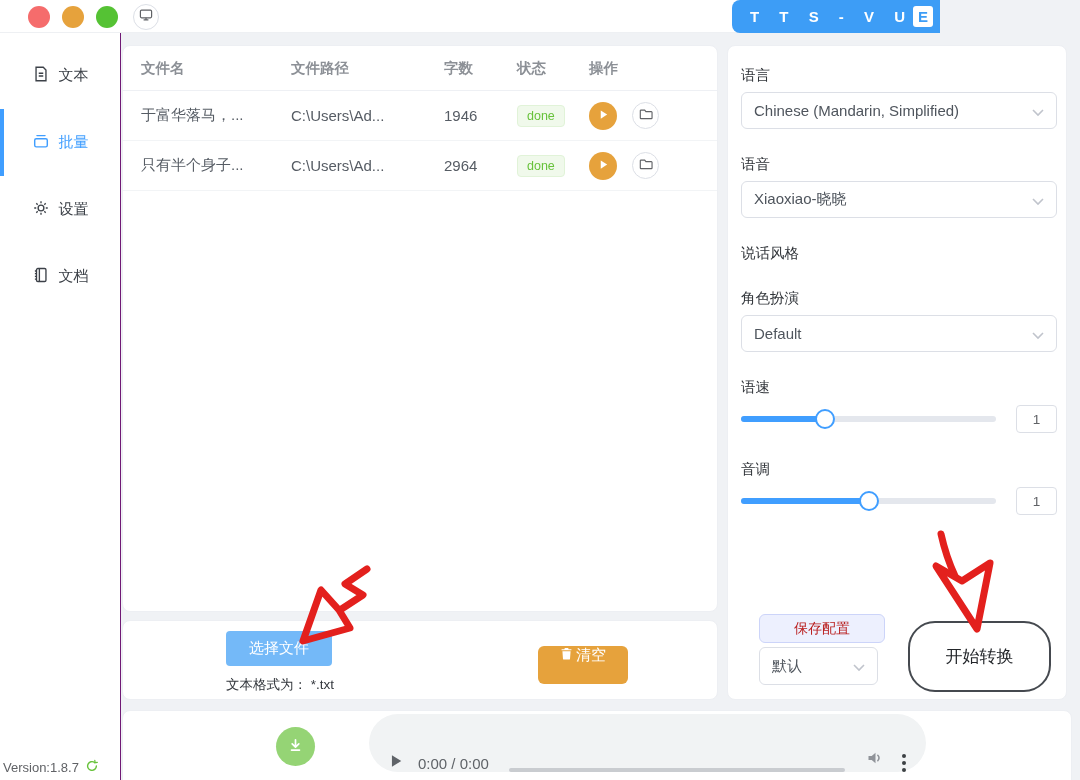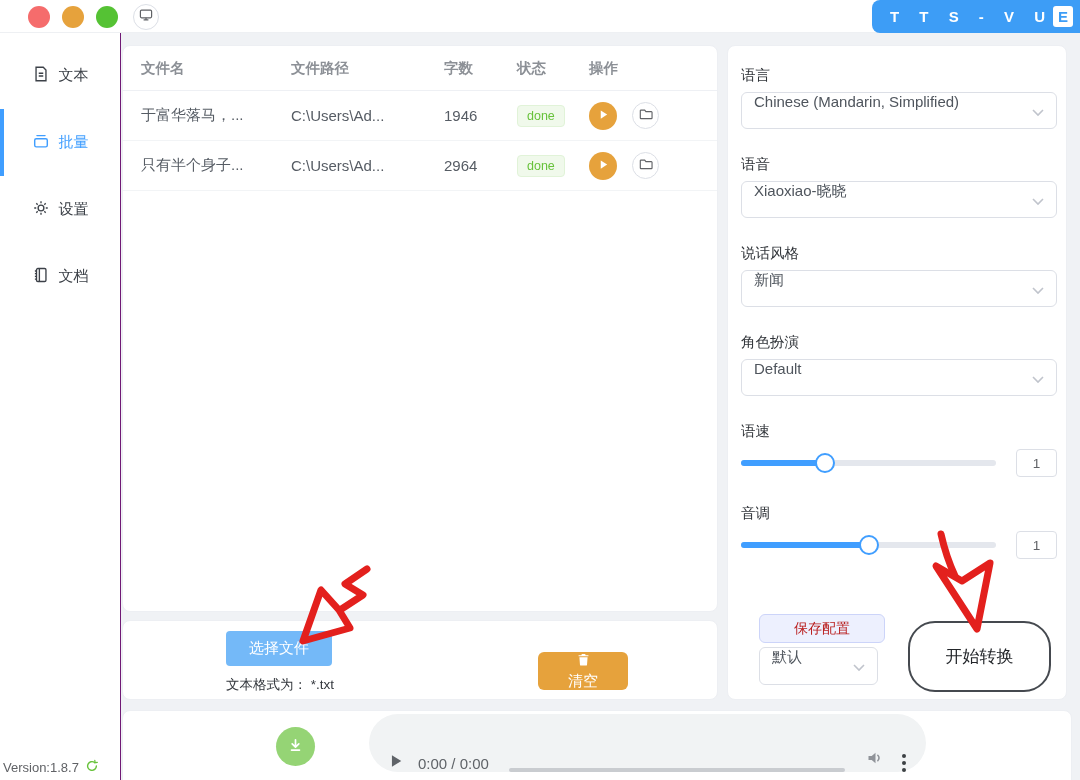--- a/index.html
+++ b/index.html
@@ -4,21 +4,21 @@
 <style>
   * { box-sizing: border-box; margin: 0; padding: 0; }
   html,body { width:1080px; height:780px; }
   body {
     position: relative; overflow: hidden;
     background: #f0f2f5;
     font-family: "Liberation Sans", sans-serif;
     color: #303133;
   }
   
-  .topbar { position:absolute; left:0; top:0; width:1080px; height:33px; background:#fff;
+  .topbar { position:absolute; left:0; top:0; width:940px; height:33px; background:#fff;
             border-bottom:1px solid #eef0f3; z-index:6; }
   .dots { position:absolute; left:28px; top:6px; display:flex; gap:12px; }
   .dot { width:22px; height:22px; border-radius:50%; cursor:pointer; }
   .dot.red   { background:#f56c6c; }
   .dot.yellow{ background:#e6a23c; }
   .dot.green { background:#55c234; }
   .screen-btn { position:absolute; left:133px; top:4px; width:26px; height:26px; border-radius:50%;
                 border:1px solid #dcdfe6; background:#fff; display:flex; align-items:center; justify-content:center; }
   .logo { position:absolute; right:0; top:0; height:33px; background:#3d9df6;
           border-radius:8px 0 0 8px; display:flex; align-items:center; padding:0 7px 0 18px; }
@@ -48,29 +48,29 @@
   .ops { display:flex; align-items:center; gap:15px; }
   .play-btn { width:28px; height:28px; border-radius:50%; background:#e6a23c; border:none;
               display:flex; align-items:center; justify-content:center; cursor:pointer; }
   .folder-btn { width:27px; height:27px; border-radius:50%; background:#fff; border:1px solid #dcdfe6;
                 display:flex; align-items:center; justify-content:center; cursor:pointer; }
   
   .filebar-card { left:122px; top:620px; width:596px; height:80px; }
   .select-file-btn { position:absolute; left:103px; top:10px; width:106px; height:35px;
                      background:#74b9f8; color:#fff; border:none; border-radius:4px; font-size:15px; cursor:pointer; }
   .format-hint { position:absolute; left:103px; top:55px; font-size:13.5px; color:#33373d; }
-  .clear-btn { position:absolute; left:415px; top:31px; width:90px; height:38px; background:#e6a23c;
+  .clear-btn { position:absolute; left:415px; top:25px; width:90px; height:38px; background:#e6a23c;
                color:#fff; border:none; border-radius:6px; font-size:15px; cursor:pointer;
-               display:flex; align-items:center; justify-content:center; gap:3px;flex-direction:column; }
+               display:flex; align-items:flex-start; justify-content:center; gap:3px; }
   
   .right-card { left:727px; top:45px; width:340px; height:655px; padding:0 9px 0 13px; }
   .group-label { margin:26px 0 7px; font-size:14.5px; color:#2f3338; }
   .group-label.first { margin-top:20px; }
   .select { position:relative; width:100%; height:37px; border:1px solid #dcdfe6; border-radius:6px;
-            background:#fff; display:flex; padding:0 30px 0 12px;
+            background:#fff; display:flex; align-items:center; padding:0 30px 0 12px;
             font-size:15px; color:#4f555d; cursor:pointer; }
   .select .chev { position:absolute; right:12px; top:50%; transform:translateY(-50%); }
   .slider-row { display:flex; align-items:center; height:30px; }
   .slider { position:relative; flex:1; height:30px; margin-right:20px; cursor:pointer; }
   .slider .track { position:absolute; left:0; right:0; top:12px; height:6px; background:#e4e7ed; border-radius:3px; }
   .slider .fill  { position:absolute; left:0; top:12px; height:6px; background:#409eff; border-radius:3px; }
   .slider .handle{ position:absolute; top:15px; width:20px; height:20px; border-radius:50%;
                    background:#fff; border:2px solid #409eff; transform:translate(-50%,-50%); cursor:grab; }
   .val-box { width:41px; height:28px; border:1px solid #dcdfe6; border-radius:4px; background:#fff;
              display:flex; align-items:center; justify-content:center; font-size:13.5px; color:#606266; }
@@ -249,28 +249,20 @@
   <div class="select">
     <span>Xiaoxiao-晓晓</span>
     <span class="chev">
       <svg width="12" height="8" viewBox="0 0 12 8" fill="none" stroke="#c0c4cc" stroke-width="1.6">
           <path d="M1 1.5l5 5 5-5"></path>
         </svg>
     </span>
   </div>
 
   <div class="group-label">说话风格</div>
-  <div class="select">
-    <span>新闻</span>
-    <span class="chev">
-      <svg width="12" height="8" viewBox="0 0 12 8" fill="none" stroke="#c0c4cc" stroke-width="1.6">
-          <path d="M1 1.5l5 5 5-5"></path>
-        </svg>
-    </span>
-  </div>
 
   <div class="group-label">角色扮演</div>
   <div class="select">
     <span>Default</span>
     <span class="chev">
       <svg width="12" height="8" viewBox="0 0 12 8" fill="none" stroke="#c0c4cc" stroke-width="1.6">
           <path d="M1 1.5l5 5 5-5"></path>
         </svg>
     </span>
   </div>

